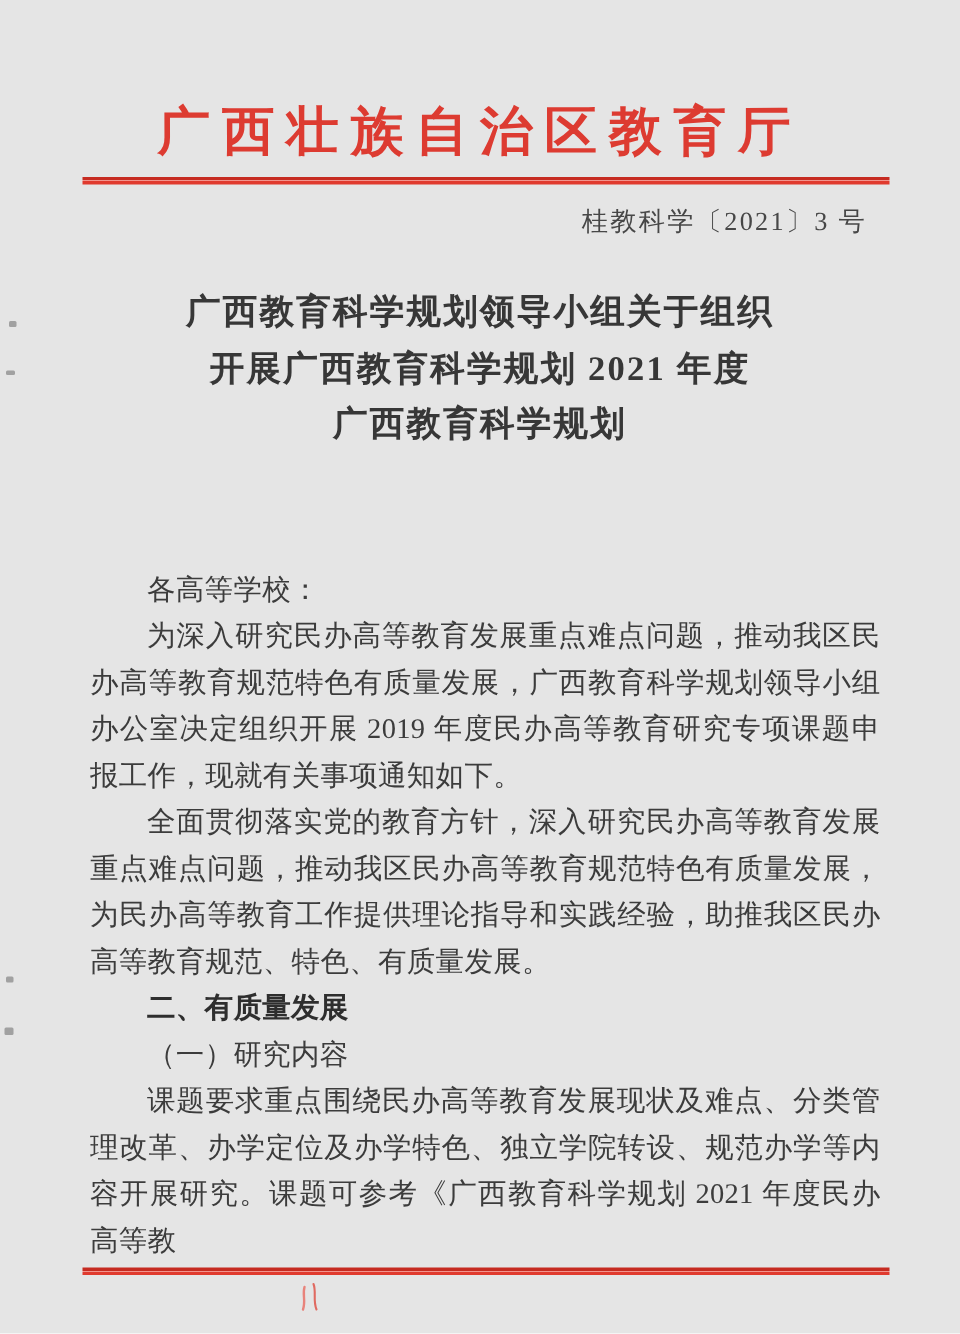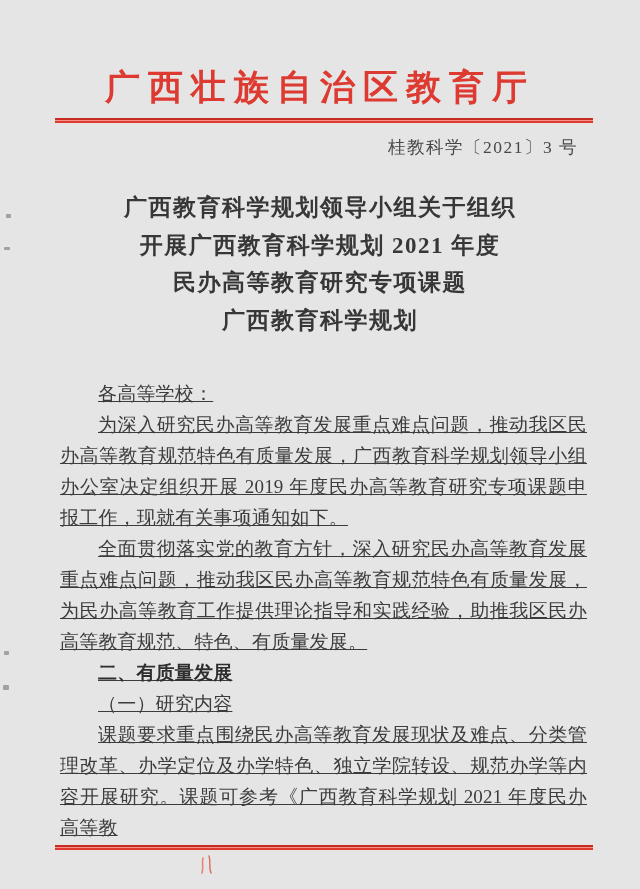--- a/index.html
+++ b/index.html
@@ -49,21 +49,20 @@
     letter-spacing:1.5px;
   }
   .body-block{
     position:absolute;top:378px;left:60px;
     width:527px;height:467px;
     overflow:hidden;
     font-size:19px;line-height:31px;
     color:var(--ink);
     text-align:justify;
     letter-spacing:0.2px;
-    text-decoration:underline;
   }
   .body-block p{margin:0;text-indent:2em;}
   .salutation{text-indent:0;}
   .sec-heading{font-weight:700;color:#2e2e2e;}
   .sub-heading{font-weight:400;}
   .speck{
     position:absolute;background:#8a8a8a;opacity:.75;border-radius:1px;
   }
   .speck-1{left:6px;top:214px;width:5px;height:4px;}
   .speck-2{left:4px;top:247px;width:6px;height:3px;}
@@ -80,21 +79,20 @@
 
   <div class="agency">广西壮族自治区教育厅</div>
 
   <div class="rule rule-top"></div>
 
   <div class="doc-number">桂教科学〔2021〕3 号</div>
 
   <div class="doc-title">
     <div>广西教育科学规划领导小组关于组织</div>
     <div>开展广西教育科学规划 2021 年度</div>
-    <div>民办高等教育研究专项课题</div>
     <div>广西教育科学规划</div>
   </div>
 
   <div class="body-block">
     <p class="salutation">各高等学校：</p>
     <p>为深入研究民办高等教育发展重点难点问题，推动我区民办高等教育规范特色有质量发展，广西教育科学规划领导小组办公室决定组织开展 2019 年度民办高等教育研究专项课题申报工作，现就有关事项通知如下。</p>
     <p>全面贯彻落实党的教育方针，深入研究民办高等教育发展重点难点问题，推动我区民办高等教育规范特色有质量发展，为民办高等教育工作提供理论指导和实践经验，助推我区民办高等教育规范、特色、有质量发展。</p>
     <p class="sec-heading">二、有质量发展</p>
     <p class="sub-heading">（一）研究内容</p>
     <p>课题要求重点围绕民办高等教育发展现状及难点、分类管理改革、办学定位及办学特色、独立学院转设、规范办学等内容开展研究。课题可参考《广西教育科学规划 2021 年度民办高等教</p>

